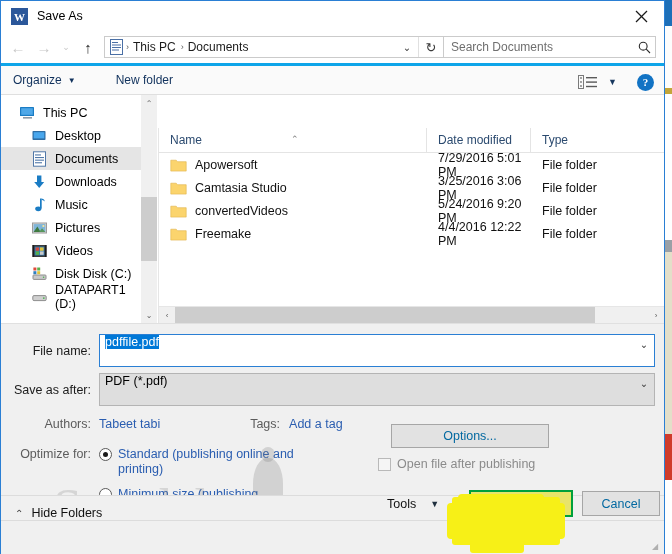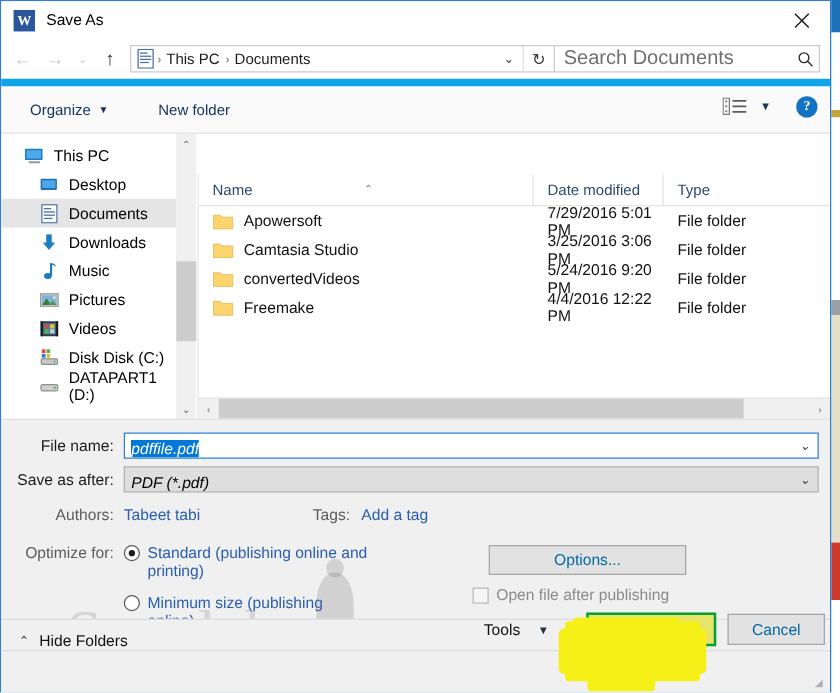--- a/index.html
+++ b/index.html
@@ -132,35 +132,35 @@
     height: 22px;
     border: 1px solid #cbcbcb;
     border-left: none;
     background: #fff;
     display: flex;
     align-items: center;
     box-sizing: border-box;
   }
   .searchbox .ph {
     flex: 1;
-    font-size: 16px;
+    font-size: 12px;
     color: #6f6f6f;
     padding-left: 7px;
   }
   .search-ico { width: 22px; display:flex; align-items:center; justify-content:center; color:#2b2b2b; }
 
   
   .cmdbar {
-    height: 44px;
-    border-top: 6px solid #0ea5e9;
+    height: 32px;
+    border-top: 3px solid #0ea5e9;
     border-bottom: 1px solid #dfdfdf;
     background: #fafafa;
     display: flex;
     align-items: center;
-    padding-left: 23px;
+    padding-left: 12px;
     box-sizing: border-box;
     position: relative;
   }
   .cmd-item {
     font-size: 12px;
     color: #10315c;
     cursor: pointer;
     display:flex; align-items:center;
   }
   .cmd-caret { margin-left:6px; font-size:8px; color:#10315c; }
@@ -309,29 +309,28 @@
   .flabel {
     font-size: 12.5px;
     color: #1b1b1b;
     text-align: right;
     width: 88px;
     flex: 0 0 88px;
     padding-right: 8px;
     box-sizing: border-box;
   }
   .combo {
-    height: 21px;
+    height: 33px;
     border: 1px solid #a6a6a6;
     background: #fff;
     display: flex;
-    align-items: flex-end;
+    align-items: flex-start;
     box-sizing: border-box;
     flex: 1;
     margin-right: 9px;
-    font-style: italic;
   }
   .combo.focused { border: 1px solid #2a7fd4; }
   .combo.disabled { background: #dedede; border-color:#b4b4b4; }
   .combo .val {
     flex: 1;
     font-size: 12.5px;
     padding-left: 5px;
     color: #000;
     white-space: nowrap;
     overflow: hidden;

